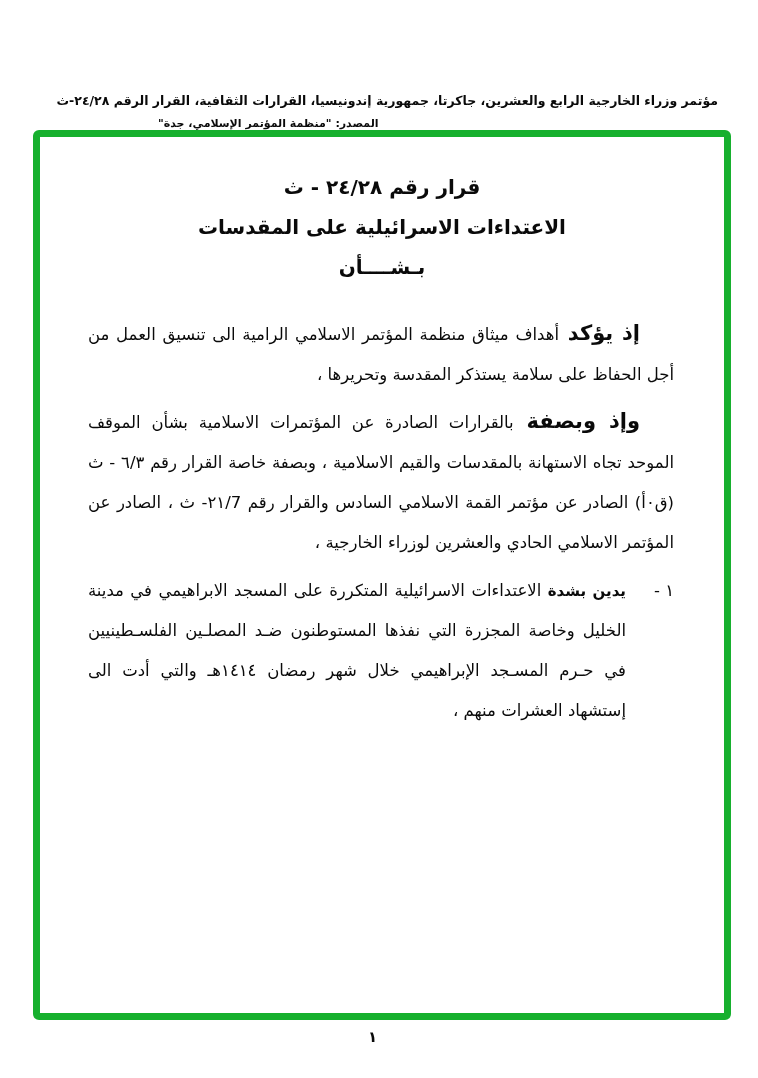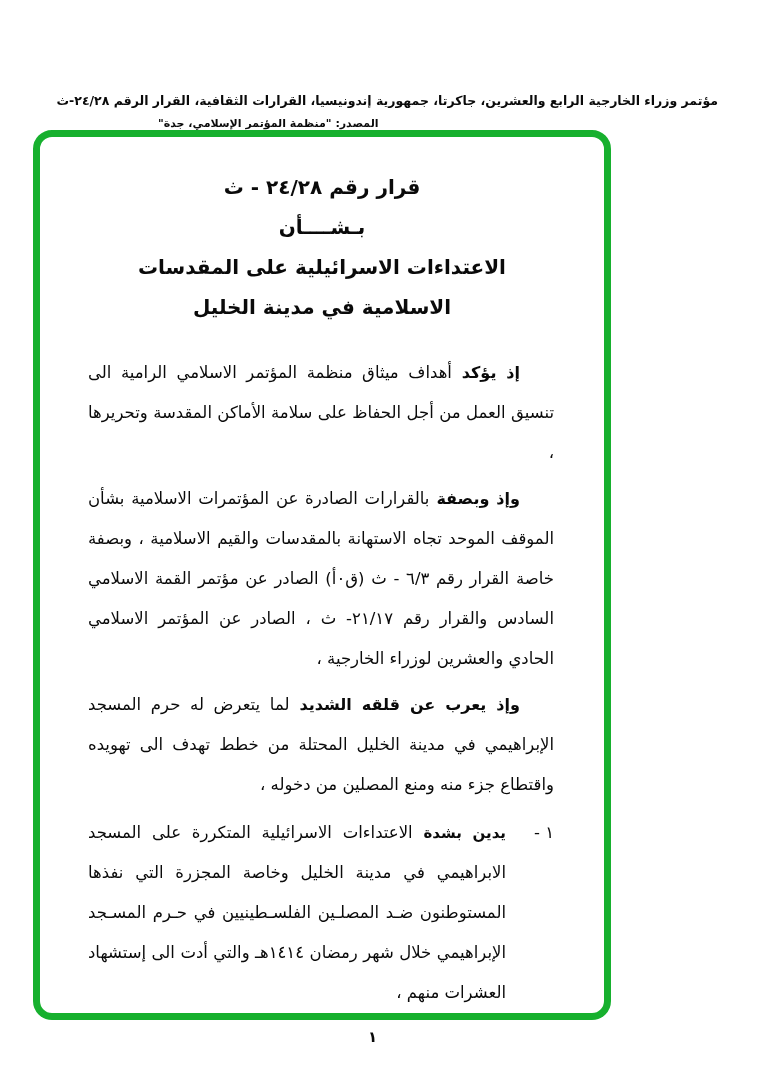--- a/index.html
+++ b/index.html
@@ -37,25 +37,25 @@
     padding-left: 120px;
     text-align: left;
     direction: rtl;
   }
 
   
   .green-frame {
     position: absolute;
     left: 33px;
     top: 130px;
-    width: 578px;
+    width: 698px;
     height: 890px;
     box-sizing: border-box;
     border: 7px solid #17b02e;
-    border-radius: 19px;
+    border-radius: 6px;
     background: #ffffff;
   }
 
   
   .title-block {
     margin-top: 30px;
     text-align: center;
     font-weight: bold;
     font-size: 20px;
     line-height: 40px;
@@ -69,21 +69,21 @@
     line-height: 40px;
     text-align: justify;
     direction: rtl;
   }
   .para {
     margin: 0 0 6px 0;
     text-indent: 34px;
   }
   .para .lead {
     font-weight: bold;
-    font-size: 16px;
+    font-size: 21px;
   }
 
   
   .num-item {
     display: flex;
     direction: rtl;
     margin-top: 8px;
   }
   .num-item .num {
     flex: 0 0 48px;
@@ -115,33 +115,31 @@
 
 <div class="doc-header">
   <div class="h-line1">مؤتمر وزراء الخارجية الرابع والعشرين، جاكرتا، جمهورية إندونيسيا، القرارات الثقافية، القرار الرقم ٢٤/٢٨-ث</div>
   <div class="h-line2">المصدر:  "منظمة المؤتمر الإسلامي، جدة"</div>
 </div>
 
 <div class="green-frame">
 
   <div class="title-block">
     <div>قرار رقم ٢٤/٢٨ - ث</div>
+    <div>الاعتداءات الاسرائيلية على المقدسات</div>
     <div>بـشــــأن</div>
-    <div>الاعتداءات الاسرائيلية على المقدسات</div>
-    <div>الاسلامية في مدينة الخليل</div>
   </div>
 
   <div class="body-block">
 
 
-    <p class="para"><span class="lead">إذ يؤكد </span><span>أهداف ميثاق منظمة المؤتمر الاسلامي الرامية الى تنسيق العمل من أجل الحفاظ على سلامة الأماكن المقدسة وتحريرها ،</span></p>
+    <p class="para"><span class="lead">إذ يؤكد </span><span>أهداف ميثاق منظمة المؤتمر الاسلامي الرامية الى تنسيق العمل من أجل الحفاظ على سلامة يستذكر المقدسة وتحريرها ،</span></p>
 
-    <p class="para"><span class="lead">وإذ وبصفة </span><span>بالقرارات الصادرة عن المؤتمرات الاسلامية بشأن الموقف الموحد تجاه الاستهانة بالمقدسات والقيم الاسلامية ، وبصفة خاصة القرار رقم ٦/٣ - ث (ق٠أ) الصادر عن مؤتمر القمة الاسلامي السادس والقرار رقم ٢١/١٧- ث ، الصادر عن المؤتمر الاسلامي الحادي والعشرين لوزراء الخارجية ،</span></p>
+    <p class="para"><span class="lead">وإذ وبصفة </span><span>بالقرارات الصادرة عن المؤتمرات الاسلامية بشأن الموقف الموحد تجاه الاستهانة بالمقدسات والقيم الاسلامية ، وبصفة خاصة القرار رقم ٦/٣ - ث (ق٠أ) الصادر عن مؤتمر القمة الاسلامي السادس والقرار رقم ٢١/7- ث ، الصادر عن المؤتمر الاسلامي الحادي والعشرين لوزراء الخارجية ،</span></p>
 
-    <p class="para"><span class="lead">وإذ يعرب عن قلقه الشديد </span><span>لما يتعرض له حرم المسجد الإبراهيمي في مدينة الخليل المحتلة من خطط تهدف الى تهويده واقتطاع جزء منه ومنع المصلين من دخوله ،</span></p>
 
 
     <div class="num-item">
       <span class="num">١ -</span>
       <div class="item-text"><span class="lead">يدين بشدة </span><span>الاعتداءات الاسرائيلية المتكررة على المسجد الابراهيمي في مدينة الخليل وخاصة المجزرة التي نفذها المستوطنون ضـد المصلـين الفلسـطينيين في حـرم المسـجد الإبراهيمي خلال شهر رمضان ١٤١٤هـ والتي أدت الى إستشهاد العشرات منهم ،</span></div>
     </div>
 
   </div>
 </div>
 

